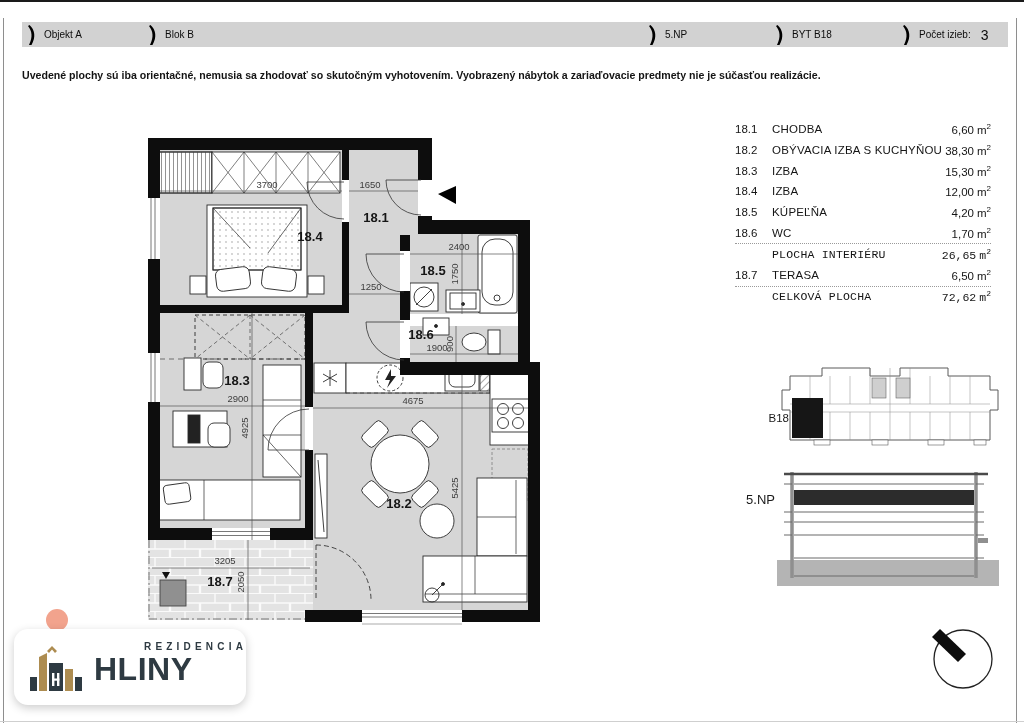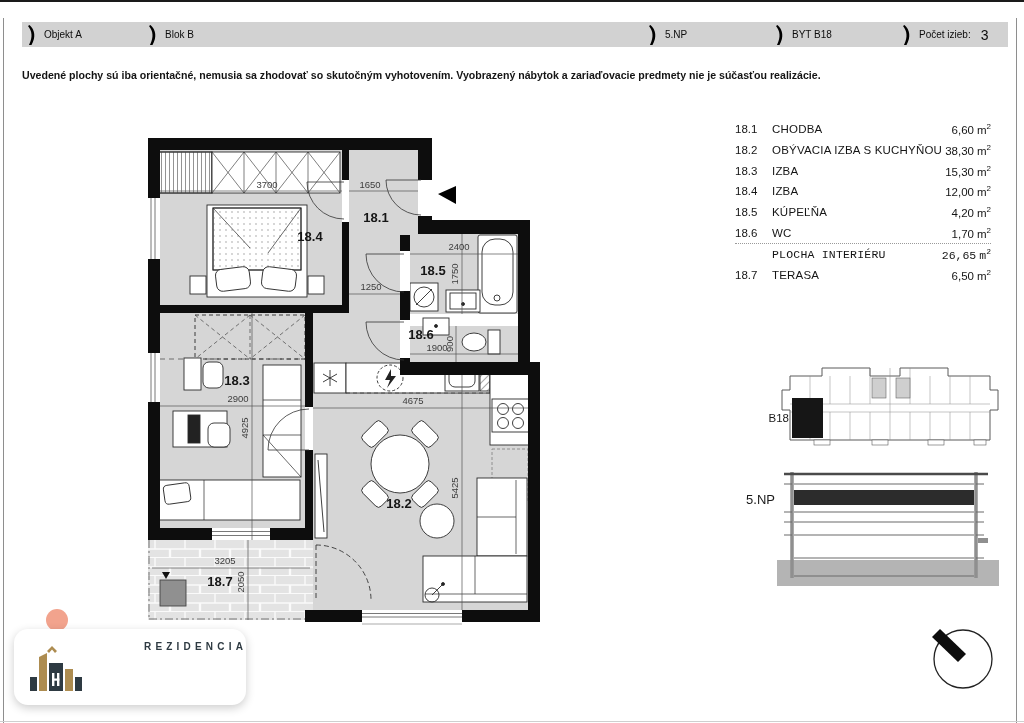--- a/index.html
+++ b/index.html
@@ -315,20 +315,25 @@
   <div class="trow sep">
     <span class="tcode"></span>
     <span class="tname">PLOCHA INTERIÉRU</span>
     <span class="tval"><span>26,65</span><span class="unit">m</span><sup>2</sup></span>
   </div>
   <div class="trow">
     <span class="tcode">18.7</span>
     <span class="tname">TERASA</span>
     <span class="tval"><span>6,50</span><span class="unit">m</span><sup>2</sup></span>
   </div>
+  <div class="trow sep">
+    <span class="tcode"></span>
+    <span class="tname">CELKOVÁ PLOCHA</span>
+    <span class="tval"><span>72,62</span><span class="unit">m</span><sup>2</sup></span>
+  </div>
 </div>
 
 <svg class="abs" style="left:752px;top:356px" width="250" height="100" viewBox="0 0 250 100">
   <path d="M38,20 H70 V12 H118 V20 H148 V12 H196 V20 H238 V34 H246 V54 H238 V84 H38 V54 H30 V34 H38 Z" fill="#fff" stroke="#5a5a5a" stroke-width="1"></path>
   <g stroke="#8a8a8a" stroke-width="0.5" fill="none">
     <path d="M38,48 H238 M38,56 H238 M138,12 V84"></path>
     <path d="M58,20 V48 M78,20 V48 M98,20 V48 M118,12 V48 M158,12 V48 M178,20 V48 M198,20 V48 M218,20 V48"></path>
     <path d="M58,56 V84 M78,56 V84 M98,56 V84 M118,56 V84 M158,56 V84 M178,56 V84 M198,56 V84 M218,56 V84"></path>
   </g>
   <rect x="120" y="22" width="14" height="20" fill="#cfcfcf" stroke="#666" stroke-width="0.6"></rect>
@@ -365,18 +370,19 @@
     <polygon points="9,48 9,14 17,10 17,48" fill="#ad8c50"></polygon>
     <polygon points="17,8 22,3 27,8 25,10 22,6.5 19,10" fill="#ad8c50"></polygon>
     <rect x="19" y="20" width="14" height="28" fill="#2e3a42"></rect>
     <rect x="22" y="30" width="2.4" height="13" fill="#fff"></rect>
     <rect x="27" y="30" width="2.4" height="13" fill="#fff"></rect>
     <rect x="22" y="35.5" width="7.4" height="2.2" fill="#fff"></rect>
     <rect x="35" y="26" width="8" height="22" fill="#ad8c50"></rect>
     <rect x="45" y="34" width="7" height="14" fill="#2e3a42"></rect>
   </svg>
   <div id="logo-line1">REZIDENCIA</div>
+  <div id="logo-line2">HLINY</div>
 </div>
 
 <svg class="abs" style="left:930px;top:626px" width="66" height="66" viewBox="0 0 66 66">
   <circle cx="33" cy="33" r="29" fill="#fff" stroke="#222" stroke-width="1.3"></circle>
   <polygon points="2,11 10,3 36,28 28,36" fill="#0d0d0d"></polygon>
 </svg>
 
 </body></html>

